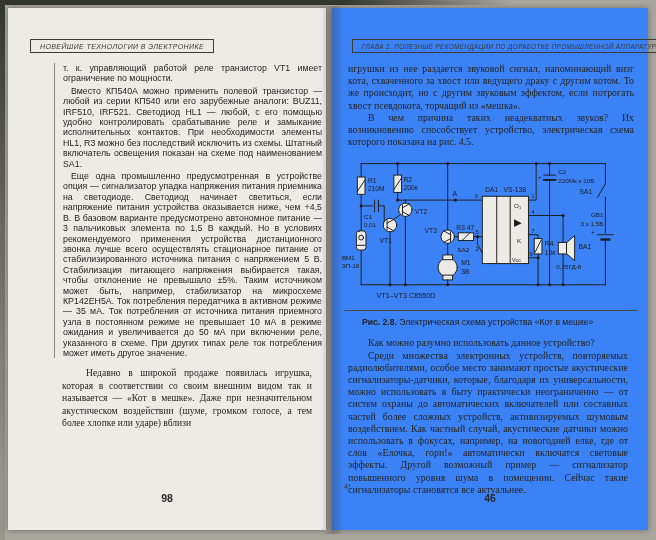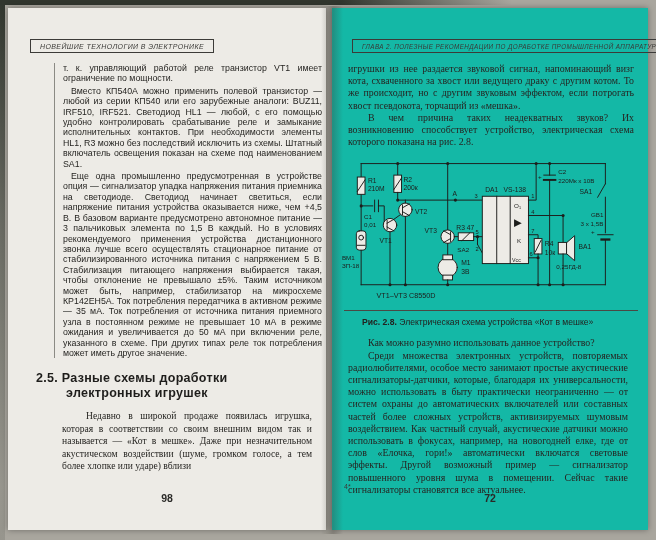--- a/index.html
+++ b/index.html
@@ -10,21 +10,21 @@
   }
   .scan-edge-top{position:absolute;left:0;top:0;width:656px;height:5px;
     background:linear-gradient(to right,#31362e 0%,#31362e 52%,rgba(49,54,46,0) 78%);}
   .scan-edge-left{position:absolute;left:0;top:0;width:5px;height:540px;
     background:linear-gradient(to bottom,#31362e 0%,rgba(49,54,46,.55) 40%,rgba(49,54,46,.15) 90%);}
   .gutter{position:absolute;left:321px;top:6px;width:22px;height:528px;
     background:linear-gradient(to right,rgba(0,0,0,0) 0%,rgba(60,58,52,.28) 45%,rgba(60,58,52,.32) 55%,rgba(0,0,0,0) 100%);z-index:5;}
   .page{position:absolute;top:8px;height:522px;background:#edebe6;color:#262522;
     box-shadow:0 0 6px rgba(0,0,0,.35);}
   .page-left{left:8px;width:318px;}
-  .page-right{left:332px;width:316px;background:#14b8a6;}
+  .page-right{left:332px;width:316px;background:#3b82f6;}
   .running-head{display:inline-block;border:1px solid #3c3b38;padding:3px 9px 2px 9px;
     font-style:italic;font-size:7px;letter-spacing:.4px;color:#3a3936;white-space:nowrap;}
   .rh-wrap-left{margin:27px 0 0 22px;}
   .rh-wrap-right{margin:27px 0 0 20px;}
   .lp-body{margin:10px 4px 0 46px;font-size:8.8px;line-height:10.4px;text-align:justify;}
   .rule-block{border-left:1px solid #8b8a84;padding-left:8px;}
   .lp-body p{margin:0 0 2px 0;}
   .lp-body p.ind{text-indent:8px;}
   .section-heading{margin:13px 0 0 28px;font-weight:bold;font-size:12.5px;line-height:15px;color:#1e1d1b;letter-spacing:.3px;}
   .section-heading .l2{padding-left:30px;}
@@ -54,37 +54,33 @@
   <div class="rh-wrap-left">
     <span class="running-head">НОВЕЙШИЕ ТЕХНОЛОГИИ В ЭЛЕКТРОНИКЕ</span>
   </div>
   <div class="lp-body">
     <div class="rule-block">
       <p>т. к. управляющий работой реле транзистор VT1 имеет ограничение по мощности.</p>
       <p class="ind">Вместо КП540А можно применить полевой транзистор — любой из серии КП540 или его зарубежные аналоги: BUZ11, IRF510, IRF521. Светодиод HL1 — любой, с его помощью удобно контролировать срабатывание реле и замыкание исполнительных контактов. При необходимости элементы HL1, R3 можно без последствий исключить из схемы. Штатный включатель освещения показан на схеме под наименованием SA1.</p>
       <p class="ind">Еще одна промышленно предусмотренная в устройстве опция — сигнализатор упадка напряжения питания приемника на светодиоде. Светодиод начинает светиться, если напряжение питания устройства оказывается ниже, чем +4,5 В. В базовом варианте предусмотрено автономное питание — 3 пальчиковых элемента по 1,5 В каждый. Но в условиях рекомендуемого применения устройства дистанционного звонка лучше всего осуществлять стационарное питание от стабилизированного источника питания с напряжением 5 В. Стабилизация питающего напряжения выбирается такая, чтобы отклонение не превышало ±5%. Таким источником может быть, например, стабилизатор на микросхеме КР142ЕН5А. Ток потребления передатчика в активном режиме — 35 мА. Ток потребления от источника питания приемного узла в постоянном режиме не превышает 10 мА в режиме ожидания и увеличивается до 50 мА при включении реле, указанного в схеме. При других типах реле ток потребления может иметь другое значение.</p>
     </div>
   </div>
-  <div class="section-heading">
-    <div>2.5. Разные схемы доработки</div>
-    <div class="l2">электронных игрушек</div>
-  </div>
   <div class="lp-serif">
     <p>Недавно в широкой продаже появилась игрушка, которая в соответствии со своим внешним видом так и называется — «Кот в мешке». Даже при незначительном акустическом воздействии (шуме, громком голосе, а тем более хлопке или ударе) вблизи</p>
   </div>
   <div class="page-num">98</div>
 </div>
 
 <div class="page page-right">
   <div class="rh-wrap-right">
     <span class="running-head" style="font-size:6.3px;">ГЛАВА 2. ПОЛЕЗНЫЕ РЕКОМЕНДАЦИИ ПО ДОРАБОТКЕ ПРОМЫШЛЕННОЙ АППАРАТУРЫ...</span>
   </div>
   <div class="rp-body">
     <p>игрушки из нее раздается звуковой сигнал, напоминающий визг кота, схваченного за хвост или ведущего драку с другим котом. То же происходит, но с другим звуковым эффектом, если потрогать хвост псевдокота, торчащий из «мешка».</p>
-    <p class="ind">В чем причина таких неадекватных звуков? Их возникновению способствует устройство, электрическая схема которого показана на рис. 2.8.</p>
+    <p class="ind">В чем причина таких неадекватных звуков? Их возникновению способствует устройство, электрическая схема которого показана на рис. 4.5.</p>
   </div>
 
   <div class="figure">
     <svg width="300" height="152" viewBox="0 0 312 158">
       <g stroke="#1d1d1b" stroke-width="1" fill="none" stroke-linecap="square">
 
         <path d="M22 12 H276"></path>
           <path d="M22 138 H276"></path>
           <path d="M22 12 V138"></path>
 
@@ -235,16 +231,16 @@
     </svg>
     <hr class="fig-sep">
     <div class="fig-caption"><b>Рис. 2.8.</b><span> Электрическая схема устройства «Кот в мешке»</span></div>
   </div>
 
   <div class="rp-body2">
     <p>Как можно разумно использовать данное устройство?</p>
     <p>Среди множества электронных устройств, повторяемых радиолюбителями, особое место занимают простые акустические сигнализаторы-датчики, которые, благодаря их универсальности, можно использовать в быту практически неограниченно — от систем охраны до автоматических включателей или составных частей более сложных устройств, активизируемых шумовым воздействием. Как частный случай, акустические датчики можно использовать в фокусах, например, на новогодней елке, где от слов «Елочка, гори!» автоматически включатся световые эффекты. Другой возможный пример — сигнализатор повышенного уровня шума в помещении. Сейчас такие сигнализаторы становятся все актуальнее.</p>
   </div>
   <div class="footnote-mark">4*</div>
-  <div class="page-num">72</div>
+  <div class="page-num">46</div>
 </div>
 
 <div class="gutter"></div>
 
 </body></html>

